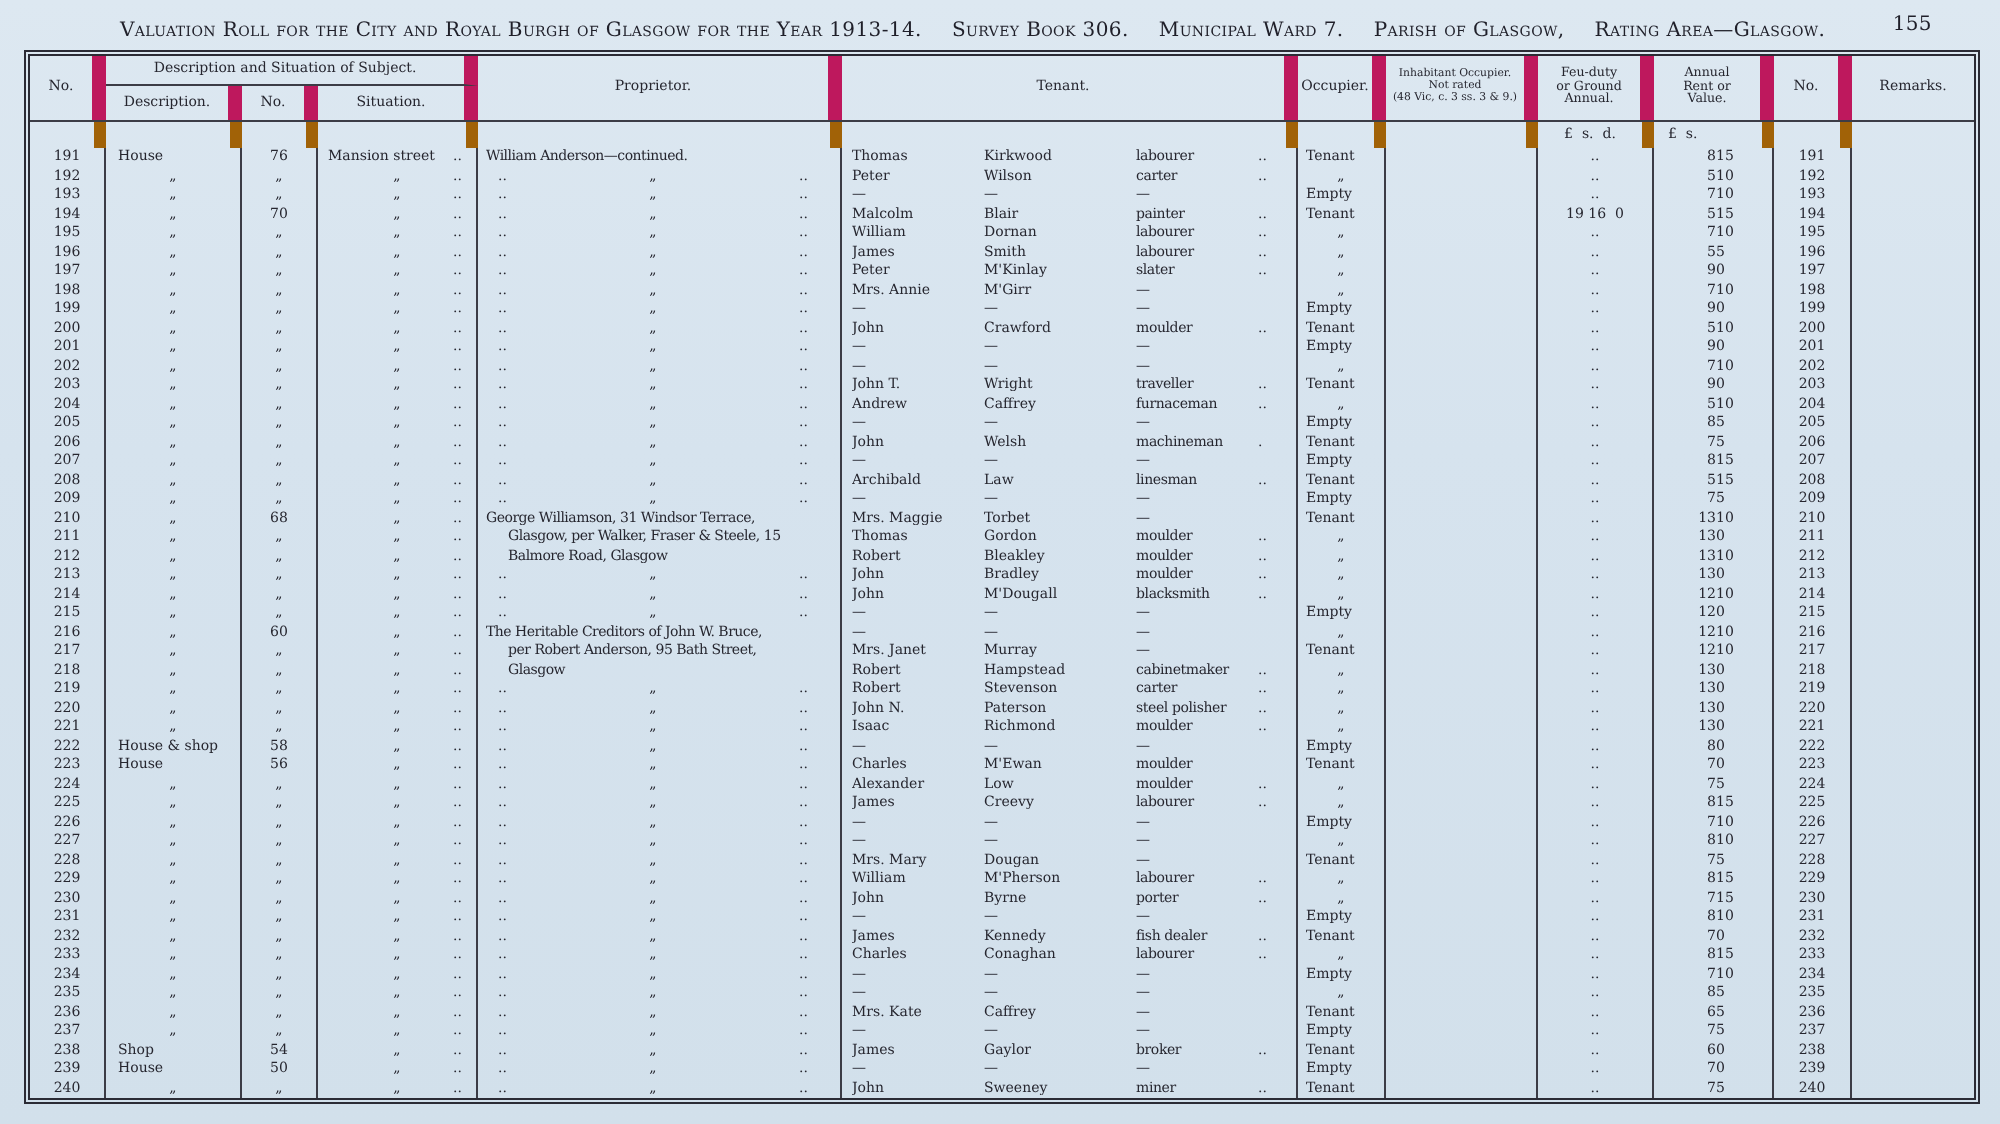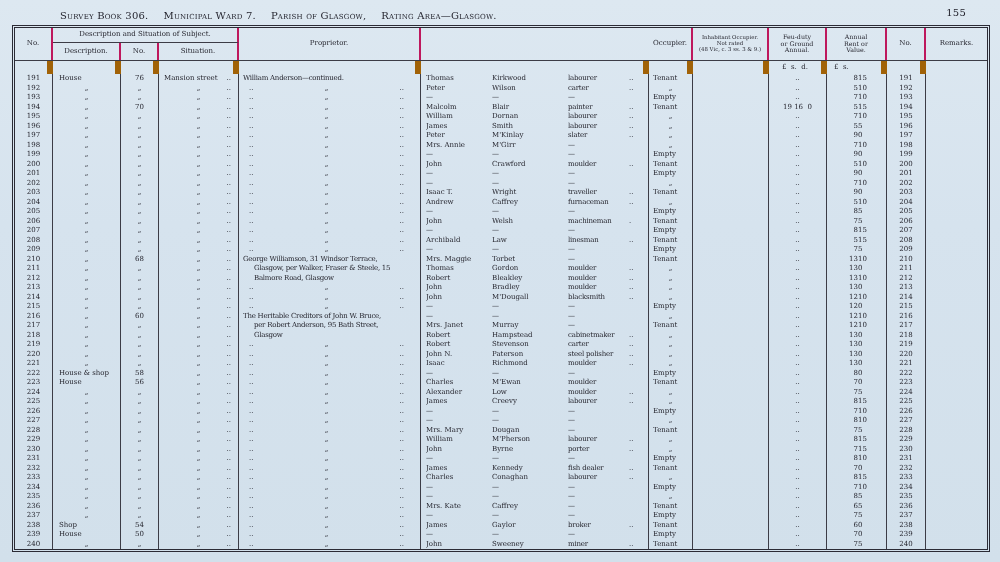--- a/index.html
+++ b/index.html
@@ -21,21 +21,21 @@
   
   .vtable{
     position:absolute;left:14px;top:27px;width:972px;
     border:1.5px solid #2b2b35;outline:1px solid #2b2b35;outline-offset:1px;
     background:transparent;
   }
   .grid{display:grid;grid-template-columns:38px 68px 38px 80px 182px 228px 44px 76px 58px 60px 39px 61px;}
   
   .thead{grid-template-rows:15px 17px;border-bottom:1px solid #3c3c46;font-size:7px;}
   .hcell{
-    border-right:2px solid #be185d;
+    border-right:7px solid #be185d;
     display:flex;align-items:center;justify-content:center;text-align:center;
     overflow:hidden;line-height:7.5px;
   }
   .hspan2{grid-row:1/3;}
   .hgroup{grid-column:2/5;grid-row:1;border-bottom:1px solid #3c3c46;}
   .hr2{grid-row:2;}
   .hlast{border-right:none;}
   .hlines{flex-direction:column;line-height:6.5px;font-size:6.3px;}
   .hlines span{display:block;}
   .htiny{font-size:5.4px;line-height:5.8px;}
@@ -70,36 +70,38 @@
   .rent{display:flex;justify-content:flex-end;padding-right:12px;}
   .rp{width:30px;text-align:right;}
   .rs{width:16px;}
 </style>
 </head>
 <body>
 
 <div class="sheet">
 
   <div class="titlebar">
+    <span>Valuation Roll for the City and Royal Burgh of Glasgow for the Year 1913-14.</span>
     <span>Survey Book 306.</span>
     <span>Municipal Ward 7.</span>
     <span>Parish of Glasgow,</span>
     <span>Rating Area—Glasgow.</span>
     <span class="pagenum">155</span>
   </div>
 
   <div class="vtable">
 
     <div class="grid thead">
       <div class="hcell hspan2">No.</div>
       <div class="hcell hgroup">Description and Situation of Subject.</div>
       <div class="hcell hr2" style="grid-column:2;">Description.</div>
       <div class="hcell hr2" style="grid-column:3;">No.</div>
       <div class="hcell hr2" style="grid-column:4;">Situation.</div>
       <div class="hcell hspan2" style="grid-column:5;">Proprietor.</div>
+      <div class="hcell hspan2" style="grid-column:6;">Tenant.</div>
       <div class="hcell hspan2" style="grid-column:7;">Occupier.</div>
       <div class="hcell hspan2 hlines htiny" style="grid-column:8;">
         <span>Inhabitant Occupier.</span>
         <span>Not rated</span>
         <span>(48 Vic, c. 3 ss. 3 &amp; 9.)</span>
       </div>
       <div class="hcell hspan2 hlines" style="grid-column:9;">
         <span>Feu-duty</span>
         <span>or Ground</span>
         <span>Annual.</span>
@@ -482,21 +484,21 @@
           <div class="cell sit">
             <div class="sitmain center">„</div>
             <div class="sitdots">..</div>
           </div>
           <div class="cell prop propditto">
             <div>..</div>
             <div>„</div>
             <div>..</div>
           </div>
           <div class="cell tenant">
-            <div class="tf">Isaac T.</div>
+            <div class="tf">John T.</div>
             <div class="tl">Wright</div>
             <div class="to">traveller</div>
             <div class="tdots">..</div>
           </div>
           <div class="cell padl4">Tenant</div>
           <div class="cell"></div>
           <div class="cell center feu">..</div>
           <div class="cell rent">
             <div class="rp">9</div>
             <div class="rs">0</div>

